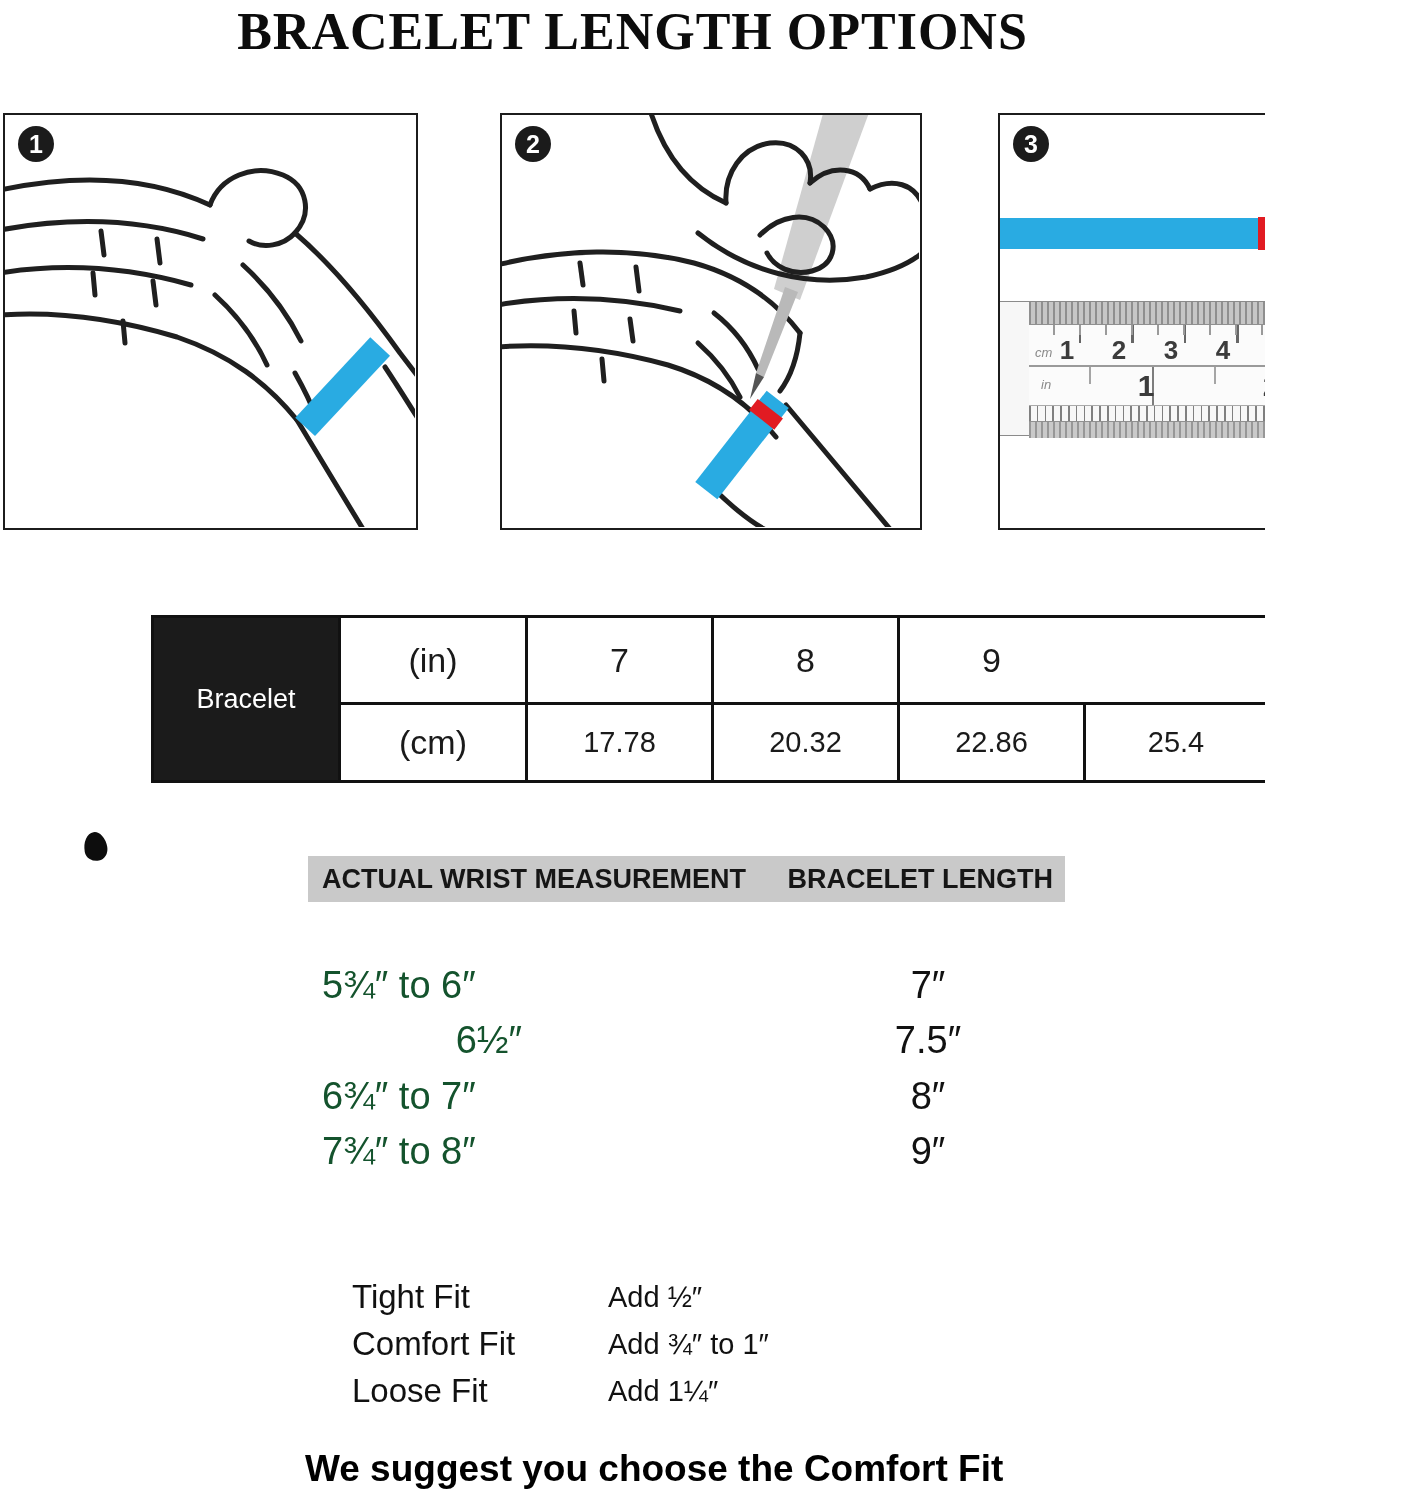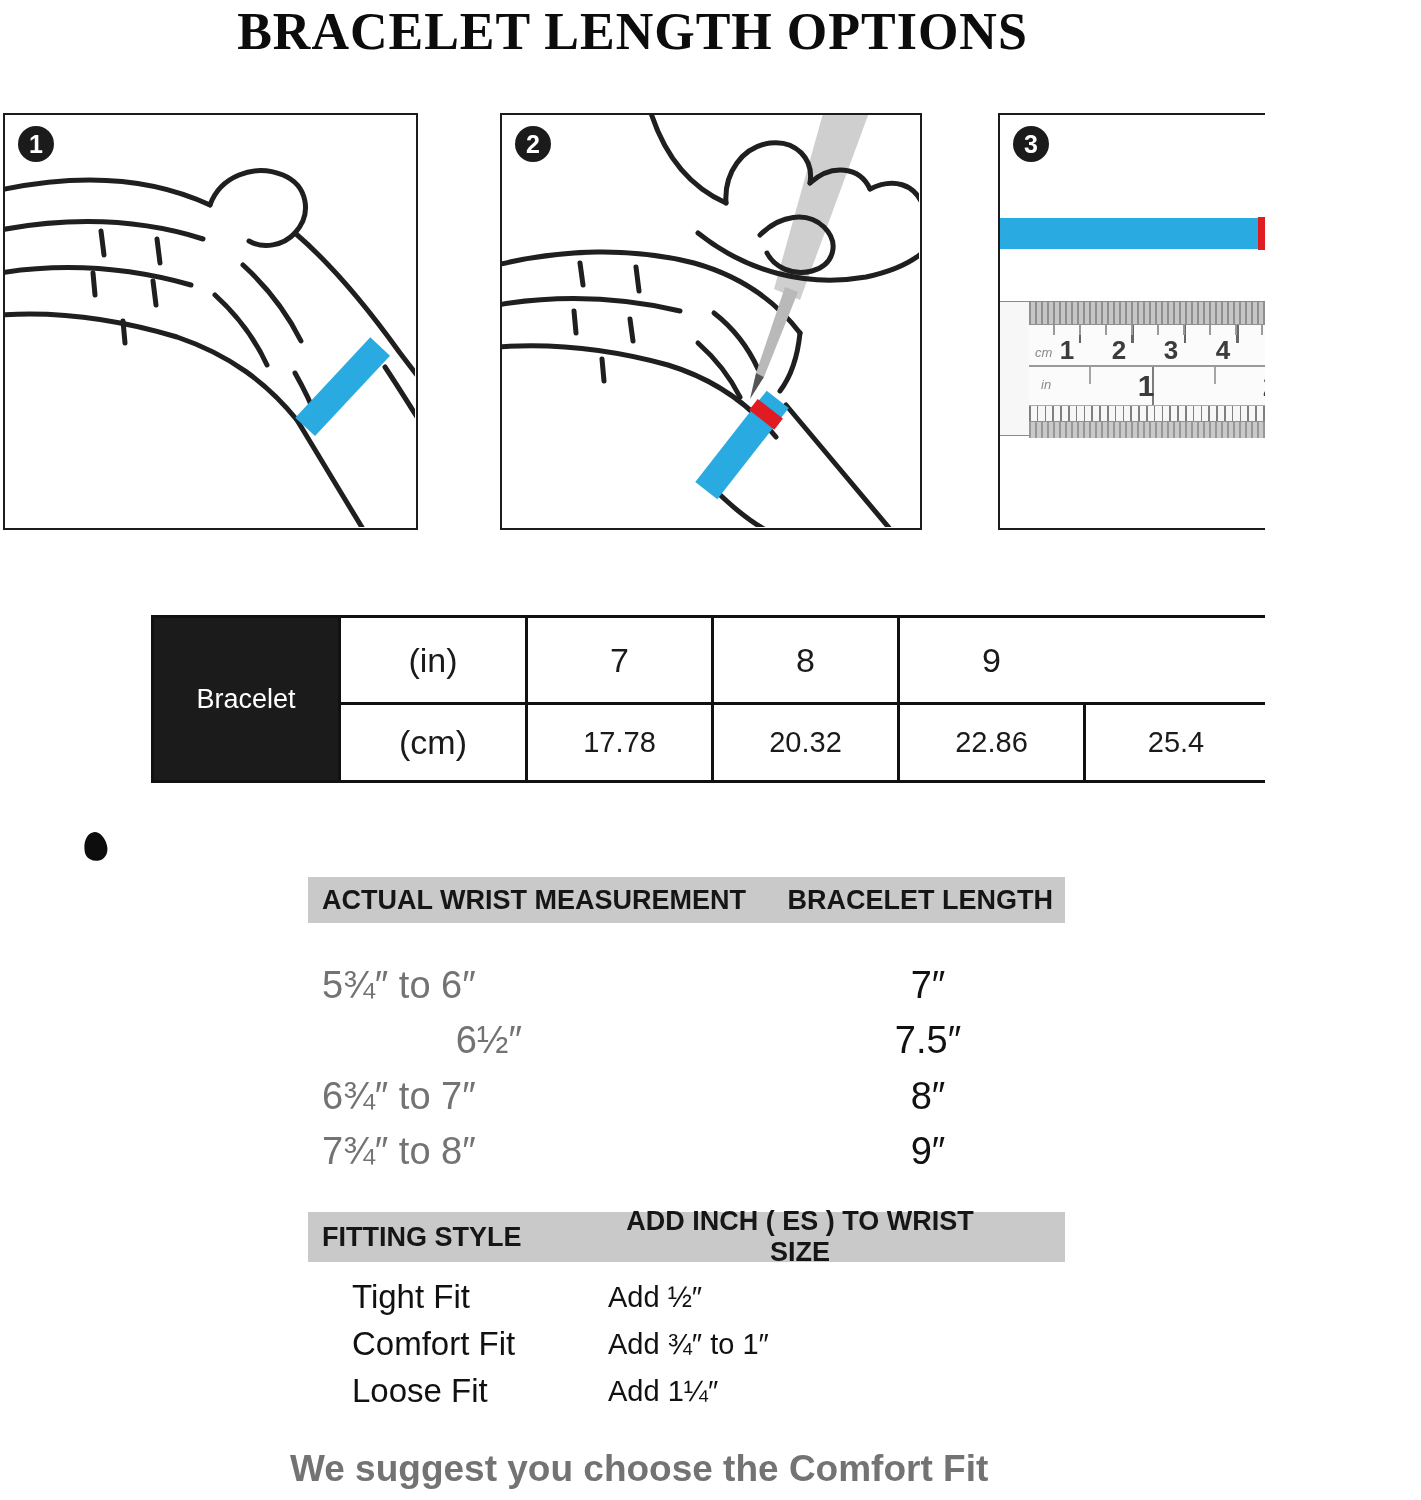--- a/index.html
+++ b/index.html
@@ -54,36 +54,36 @@
   .st-cm-val{font-size:29px;}
 
   
   .note-bullet{position:absolute;left:84px;top:832px;width:23px;height:29px;background:#0d0d0d;
     border-radius:52% 48% 46% 54%/62% 58% 42% 38%;transform:rotate(-10deg);}
   .note-text{position:absolute;left:129px;top:827px;width:1270px;font-size:31px;color:#141414;}
 
   
   .bar{position:absolute;left:308px;width:757px;background:var(--bar-gray,#c9c9c9);
     display:flex;align-items:center;font-weight:bold;font-size:27px;color:#161616;box-sizing:border-box;}
-  .bar1{top:877px;height:46px;padding-left:14px;}
+  .bar1{top:856px;height:46px;padding-left:14px;}
   .bar2{top:1212px;height:50px;padding-left:14px;}
   .bar .right-head{position:absolute;right:12px;}
   .bar .center-head{position:absolute;left:287px;width:410px;text-align:center;}
 
   
-  .wrist-left{position:absolute;left:322px;width:200px;font-size:38px;color:#737373;white-space:nowrap;}
+  .wrist-left{position:absolute;left:322px;width:200px;font-size:38px;color:#14532d;white-space:nowrap;}
   .wrist-left.indent{text-align:right;}
   .wrist-right{position:absolute;left:808px;width:240px;text-align:center;font-size:38px;color:#111;}
 
   
   .fit-label{position:absolute;left:352px;width:270px;font-size:33px;color:#111;white-space:nowrap;}
   .fit-add{position:absolute;left:608px;width:360px;font-size:29px;color:#111;white-space:nowrap;}
 
   
-  .suggestion{position:absolute;left:290px;top:1448px;font-size:37px;font-weight:600;color:#737373;white-space:nowrap;}
+  .suggestion{position:absolute;left:305px;top:1448px;font-size:37px;font-weight:600;color:#000000;white-space:nowrap;}
 </style>
 </head>
 <body>
 
 <div class="canvas">
 
   <div class="page-title">BRACELET LENGTH OPTIONS</div>
 
   <div class="panel panel1">
     <div class="badge">
@@ -212,24 +212,20 @@
 
   <div class="wrist-left indent" style="top:1019px">6½″</div>
   <div class="wrist-right" style="top:1019px">7.5″</div>
 
   <div class="wrist-left" style="top:1075px">6¾″ to 7″</div>
   <div class="wrist-right" style="top:1075px">8″</div>
 
   <div class="wrist-left" style="top:1130px">7¾″ to 8″</div>
   <div class="wrist-right" style="top:1130px">9″</div>
 
-  <div class="bar bar2">
-    <span>FITTING STYLE</span>
-    <span class="center-head">ADD INCH ( ES ) TO WRIST SIZE</span>
-  </div>
 
   <div class="fit-label" style="top:1278px">Tight Fit</div>
   <div class="fit-add" style="top:1281px">Add ½″</div>
 
   <div class="fit-label" style="top:1325px">Comfort Fit</div>
   <div class="fit-add" style="top:1328px">Add ¾″ to 1″</div>
 
   <div class="fit-label" style="top:1372px">Loose Fit</div>
   <div class="fit-add" style="top:1375px">Add 1¼″</div>
 

